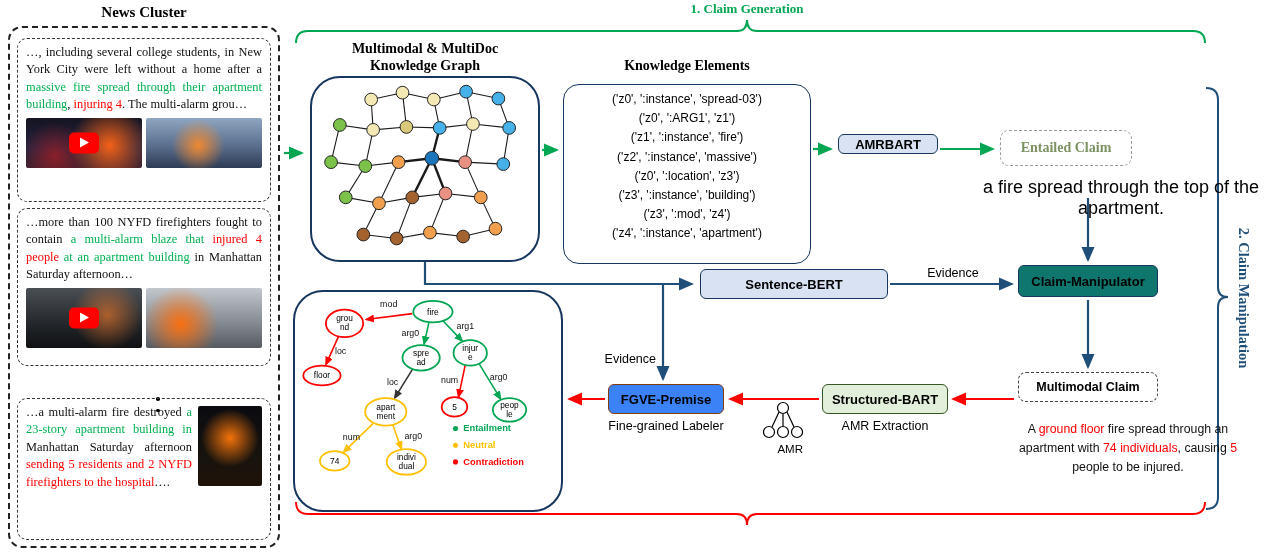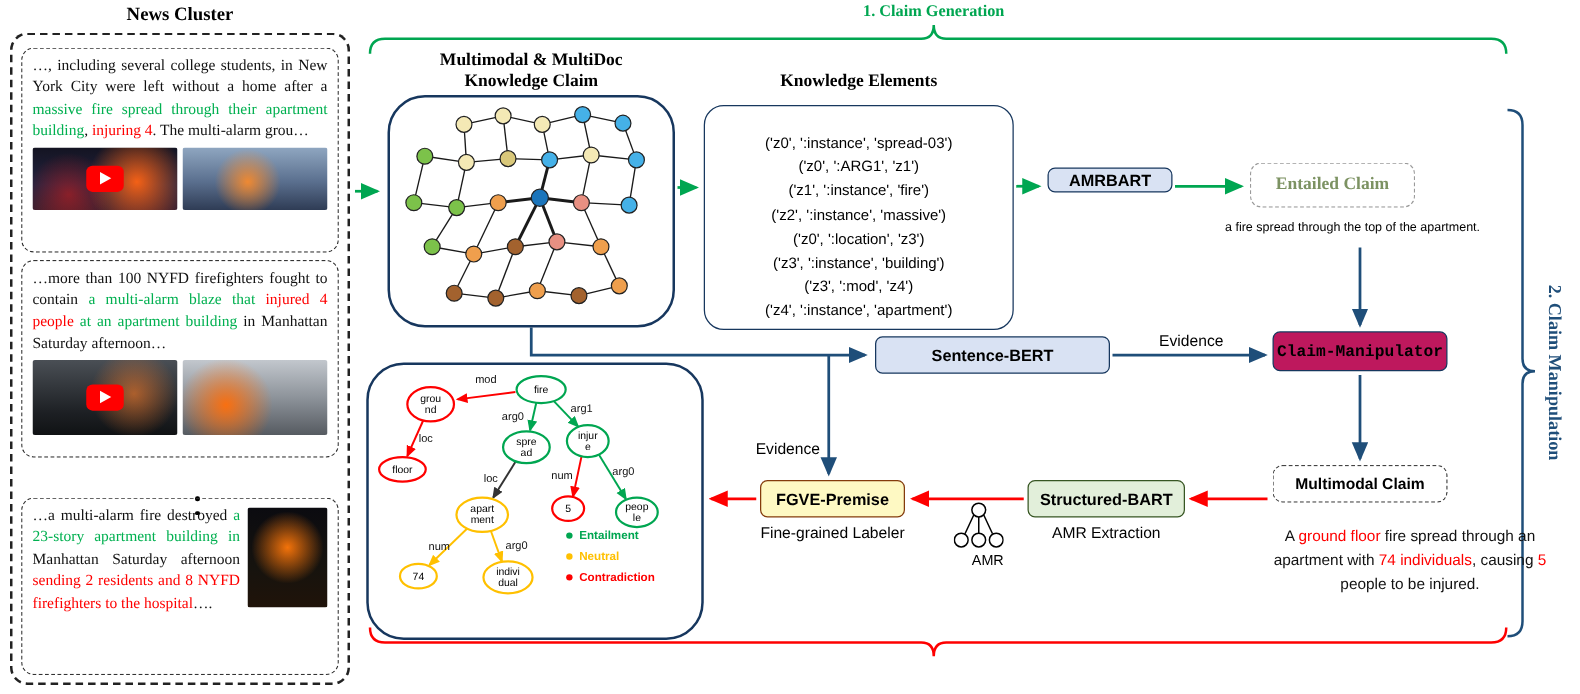--- a/index.html
+++ b/index.html
@@ -52,48 +52,48 @@
         background:#f00; border-radius:5px; display:flex; align-items:center; justify-content:center; }
   .yt .tri { width:0; height:0; border-left:9px solid #fff; border-top:5.5px solid transparent; border-bottom:5.5px solid transparent; }
 
   
   .kg-title { position:absolute; left:306px; top:40px; width:238px; text-align:center; font-weight:bold; font-size:14px; line-height:17px; color:#000; }
   .kg-box { position:absolute; left:310px; top:76px; width:230px; height:186px; border:2.2px solid #17375e; border-radius:30px; background:#fff; }
 
   
   .ke-title { position:absolute; left:563px; top:58px; width:248px; text-align:center; font-weight:bold; font-size:14px; color:#000; }
   .ke-box { position:absolute; left:563px; top:84px; width:248px; height:180px; border:1.8px solid #17375e; border-radius:16px;
-            font-family:"Liberation Sans", sans-serif; font-size:12px; line-height:19.2px; text-align:center; padding-top:20px; color:#000; }
+            font-family:"Liberation Sans", sans-serif; font-size:12px; line-height:19.2px; text-align:center; padding-top:5px; color:#000; }
 
   
   .comp { position:absolute; display:flex; align-items:center; justify-content:center;
           font-family:"Liberation Sans", sans-serif; font-weight:bold; font-size:13px;
           border-radius:6px; border:1.6px solid #17375e; color:#000; background:#fff; }
   .amrbart { left:838px; top:134px; width:100px; height:20px; background:#d9e2f3; }
   .sbert   { left:700px; top:269px; width:188px; height:30px; background:#d9e2f3; }
-  .cmanip  { left:1018px; top:265px; width:140px; height:32px; background:#be185d;font-family:Liberation Mono, monospace; }
+  .cmanip  { left:1018px; top:265px; width:140px; height:32px; background:#0f766e; }
   .struct  { left:822px; top:384px; width:126px; height:30px; background:#e2efda; border-color:#375623; }
-  .fgve    { left:608px; top:384px; width:116px; height:30px; background:#fef9c3; border-color:#843c0c; }
+  .fgve    { left:608px; top:384px; width:116px; height:30px; background:#3b82f6; border-color:#843c0c; }
   .entailed { left:1000px; top:130px; width:132px; height:36px; border:1.6px dashed #9a9a9a; border-radius:9px;
               font-family:"Liberation Serif", serif; font-weight:600; font-size:14px; color:#7c9262; }
   .manip   { left:1018px; top:372px; width:140px; height:30px; border:1.5px dashed #444; border-radius:8px;
              font-weight:600; font-size:12.5px; }
 
   .caption { position:absolute; font-family:"Liberation Sans", sans-serif; font-size:12.5px; text-align:center; color:#000; }
   .cap-struct { left:822px; top:419px; width:126px; }
   .cap-fgve   { left:596px; top:419px; width:140px; }
   .amr-icon-label { position:absolute; left:763px; top:443px; width:40px; text-align:right;
                     font-family:"Liberation Sans", sans-serif; font-size:11.5px; color:#000; }
 
   .evidence { position:absolute; font-family:"Liberation Sans", sans-serif; font-size:12.5px; color:#000; }
   .ev1 { left:903px; top:266px; width:100px; text-align:center; }
   .ev2 { left:582px; top:352px; width:74px; text-align:right; }
 
   .sent { position:absolute; font-family:"Liberation Sans", sans-serif; color:#000; }
-  .entailed-sent { left:980px; top:177px; width:282px; text-align:left; font-size:10px; }
+  .entailed-sent { left:980px; top:177px; width:282px; text-align:center; font-size:18px; }
   .manip-sent { left:992px; top:420px; width:272px; text-align:center; font-size:12.3px; line-height:19px; }
 
   
   .amr-box { position:absolute; left:293px; top:290px; width:270px; height:222px; border:2.2px solid #17375e; border-radius:30px; background:#fff; }
   .amr-svg { width:100%; height:100%; }
   .amr-svg text { font-family:"Liberation Sans", sans-serif; }
   .elab { font-size:9px; fill:#111; text-anchor:middle; }
   .nlab { font-size:8.5px; fill:#000; text-anchor:middle; }
   .leg  { font-size:9.5px; font-weight:bold; }
 
@@ -171,27 +171,27 @@
       </div>
     </div>
 
     <div class="vdots">
       <div class="d"></div>
         <div class="d"></div>
     </div>
 
     <div class="snip snip3">
       <div class="nimg ph-tower-night img3"></div>
-      <span class="black">…a multi-alarm fire destroyed </span><span class="green">a 23-story apartment building in</span><span class="black"> Manhattan Saturday afternoon </span><span class="red">sending 2 residents and 8 NYFD firefighters to the hospital</span><span class="black">….</span>
+      <span class="black">…a multi-alarm fire destroyed </span><span class="green">a 23-story apartment building in</span><span class="black"> Manhattan Saturday afternoon </span><span class="red">sending 5 residents and 2 NYFD firefighters to the hospital</span><span class="black">….</span>
     </div>
   </div>
 
   <div class="kg-title">
     <span>Multimodal &amp; MultiDoc</span><br>
-    <span>Knowledge Claim</span>
+    <span>Knowledge Graph</span>
   </div>
   <div class="kg-box">
     <svg width="226" height="182" viewBox="0 0 230 186">
       <g stroke="#1a1a1a" stroke-width="1.1">
         <line x1="60" y1="22" x2="92" y2="15"></line>
           <line x1="92" y1="15" x2="124" y2="22"></line>
           <line x1="124" y1="22" x2="157" y2="14"></line>
           <line x1="157" y1="14" x2="190" y2="21"></line>
         <line x1="60" y1="22" x2="62" y2="53"></line>
           <line x1="92" y1="15" x2="96" y2="50"></line>

